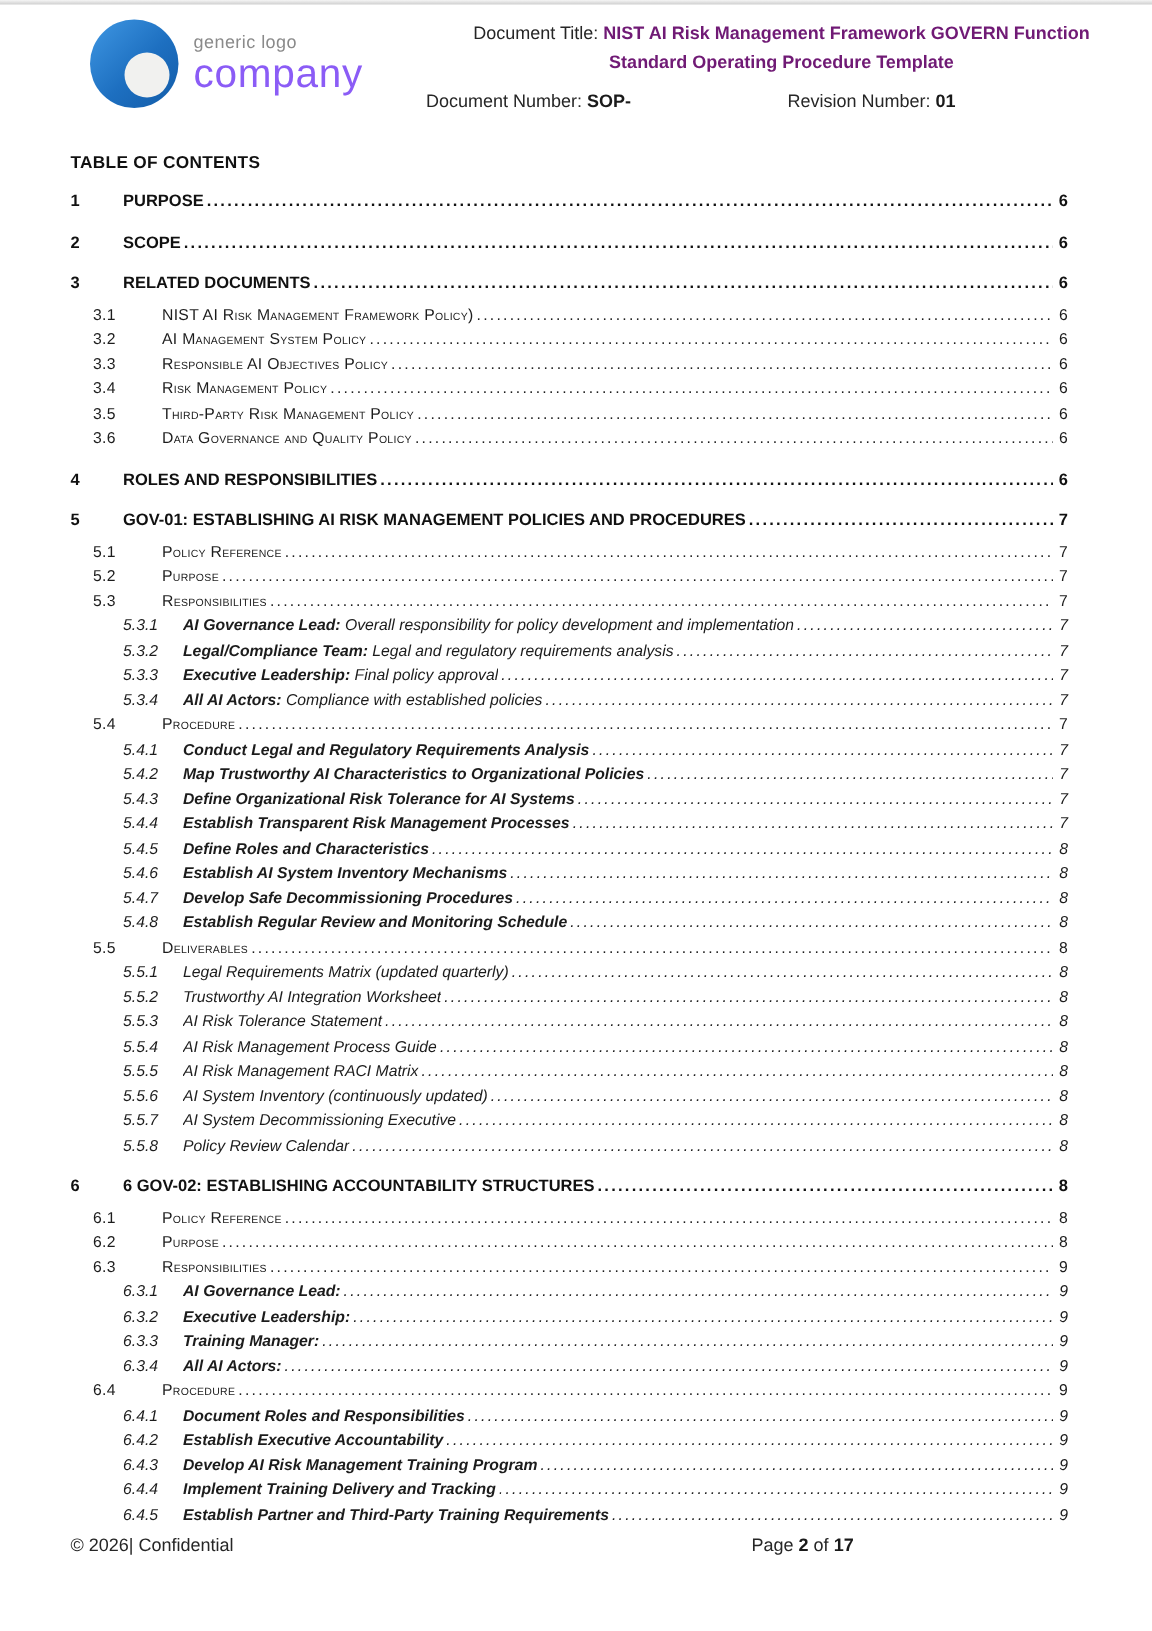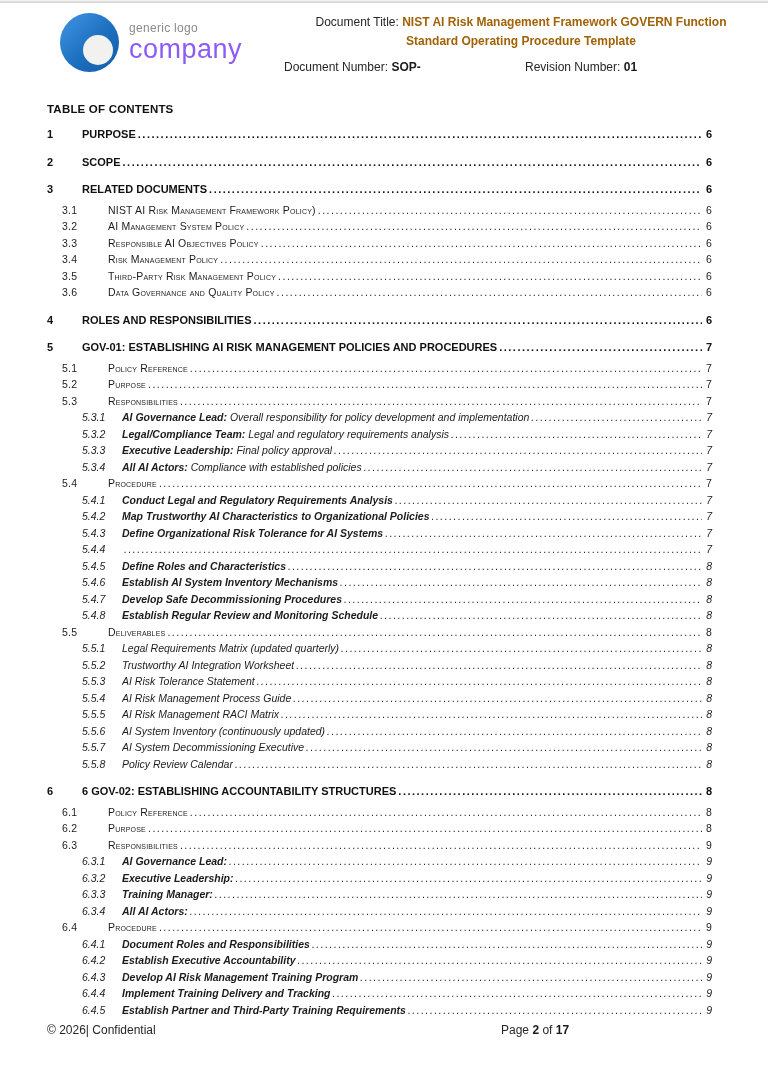--- a/index.html
+++ b/index.html
@@ -20,21 +20,21 @@
   .logo-mark .white{
     position:absolute;left:23px;top:22px;width:30px;height:30px;border-radius:50%;
     background:#f1f1ef;
   }
   .logo-text{margin-left:10px;line-height:1;}
   .logo-tagline{display:block;font-size:12px;color:#8a8a8a;letter-spacing:.3px;margin-bottom:2px;}
   .logo-name{display:block;font-size:27px;color:#8b5cf6;letter-spacing:.5px;font-weight:400;}
 
   .header-meta{margin-left:auto;width:474px;font-size:12px;color:#262626;margin-right:2px;}
   .title-block{text-align:center;line-height:19px;}
-  .title-block b{font-weight:700;color:#a16207;}
+  .title-block b{font-weight:700;color:#701a75;}
   .num-line{display:flex;margin-top:7px;line-height:18px;}
   .num-left{width:241px;flex:none;}
   .num-line b{font-weight:700;color:#1a1a1a;}
 
   
   main{padding:0 56px 0 47px;}
   .toc-heading{font-size:11.5px;font-weight:700;color:#111;margin:27px 0 10px;letter-spacing:.2px;}
 
   .toc-row{display:flex;align-items:baseline;line-height:16.5px;font-size:10.5px;color:#1c1c1c;}
   .toc-row .num{flex:none;}
@@ -215,20 +215,21 @@
         <span class="page">7</span>
       </div>
       <div class="toc-row lvl3">
         <span class="num">5.4.3</span>
         <span class="text"><span class="seg-b">Define Organizational Risk Tolerance for AI Systems</span></span>
         <span class="leader"></span>
         <span class="page">7</span>
       </div>
       <div class="toc-row lvl3">
         <span class="num">5.4.4</span>
+        <span class="text"><span class="seg-b">Establish Transparent Risk Management Processes</span></span>
         <span class="leader"></span>
         <span class="page">7</span>
       </div>
       <div class="toc-row lvl3">
         <span class="num">5.4.5</span>
         <span class="text"><span class="seg-b">Define Roles and Characteristics</span></span>
         <span class="leader"></span>
         <span class="page">8</span>
       </div>
       <div class="toc-row lvl3">

